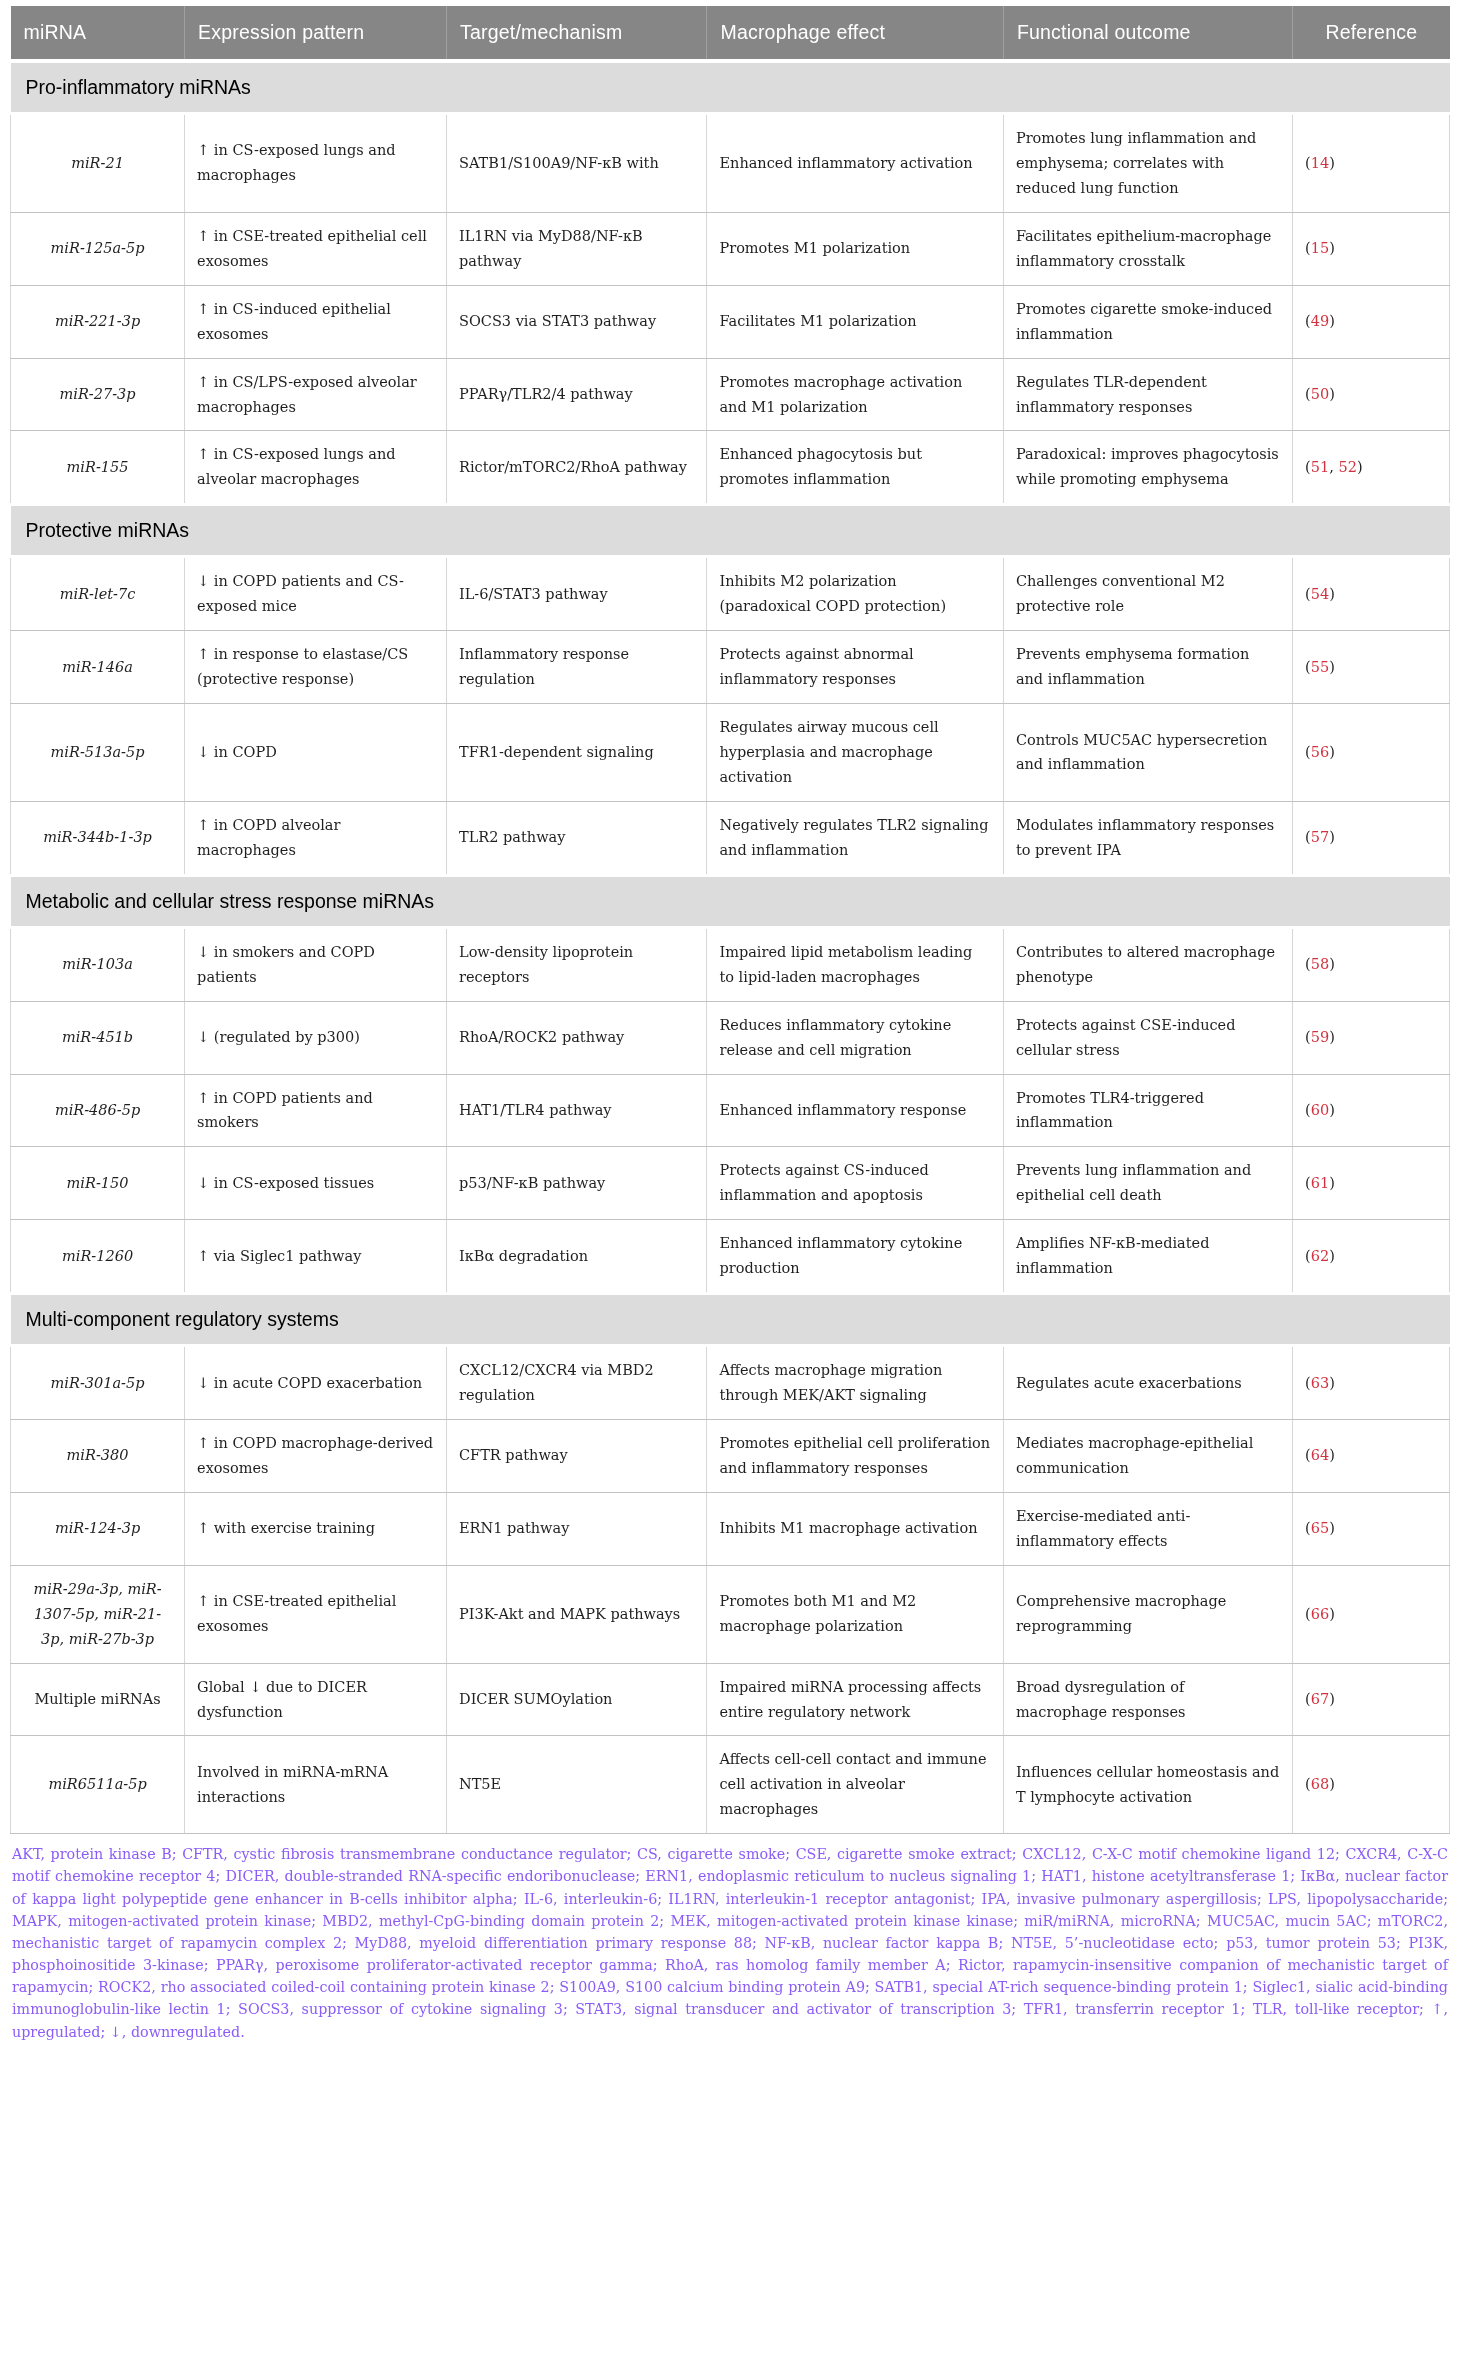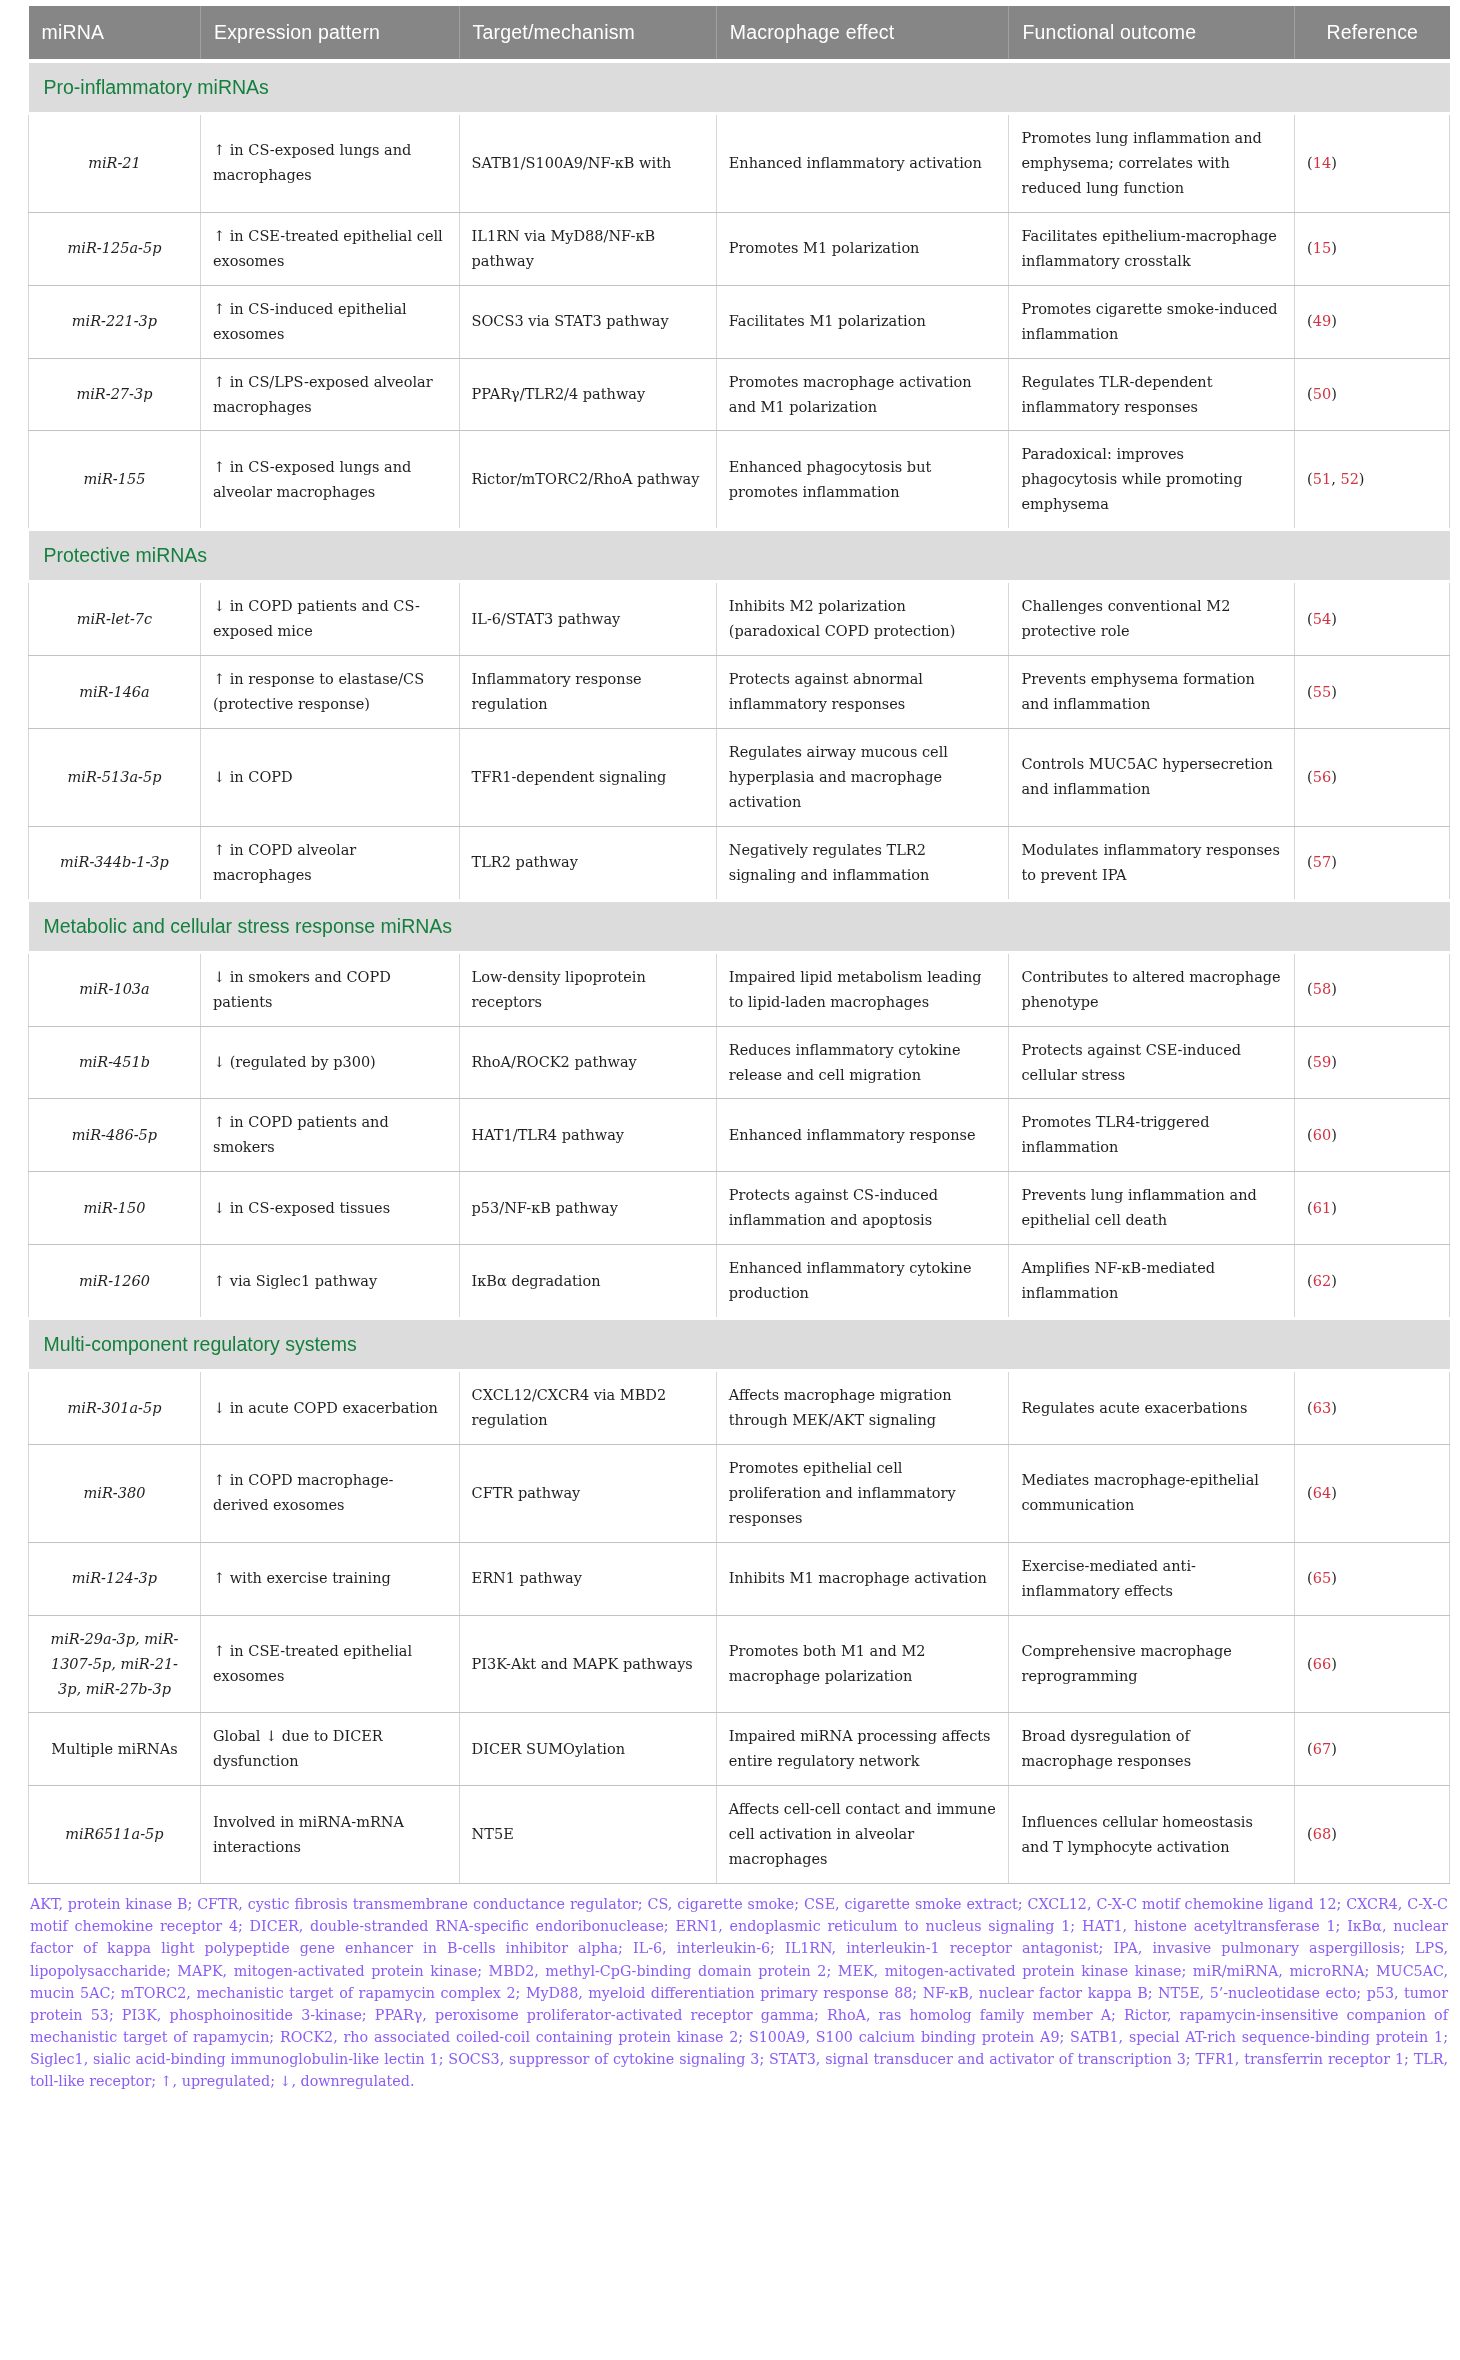--- a/index.html
+++ b/index.html
@@ -1,38 +1,38 @@
 <!DOCTYPE html>
 <html style="--header-bg: #868686; --header-text: #ffffff; --section-bg: #dcdcdc; --reference-red: #d2323f;"><head>
 <meta charset="utf-8">
 <style>
   * { box-sizing: border-box; }
   html, body { margin: 0; padding: 0; background: #ffffff; }
   body { width: 1460px; font-family: "DejaVu Serif", serif; }
-  .page { padding: 6px 10px 10px 28px; }
+  .page { padding: 6px 10px 10px 10px; }
 
   table.mirna-table { width: 100%; border-collapse: collapse; table-layout: fixed; }
 
   thead th {
     background: var(--header-bg, #868686);
     color: var(--header-text, #ffffff);
     font-family: "Liberation Sans", sans-serif;
     font-size: 19.5px;
     font-weight: 500;
     letter-spacing: .2px;
     text-align: left;
     padding: 15px 13px;
     border-right: 1px solid #a0a0a0;
     border-bottom: 4px solid #ffffff;
   }
   thead th:last-child { border-right: none; text-align: center; }
 
   tr.section-row td {
     background: var(--section-bg, #dcdcdc);
-    color: #15803d;
+    color: #000000;
     font-family: "Liberation Sans", sans-serif;
     font-size: 19.5px;
     font-weight: 400;
     padding: 13px 15px;
     border-top: 3px solid #ffffff;
     border-bottom: 3px solid #ffffff;
   }
 
   tr.data-row td {
     font-family: "DejaVu Serif", serif;

